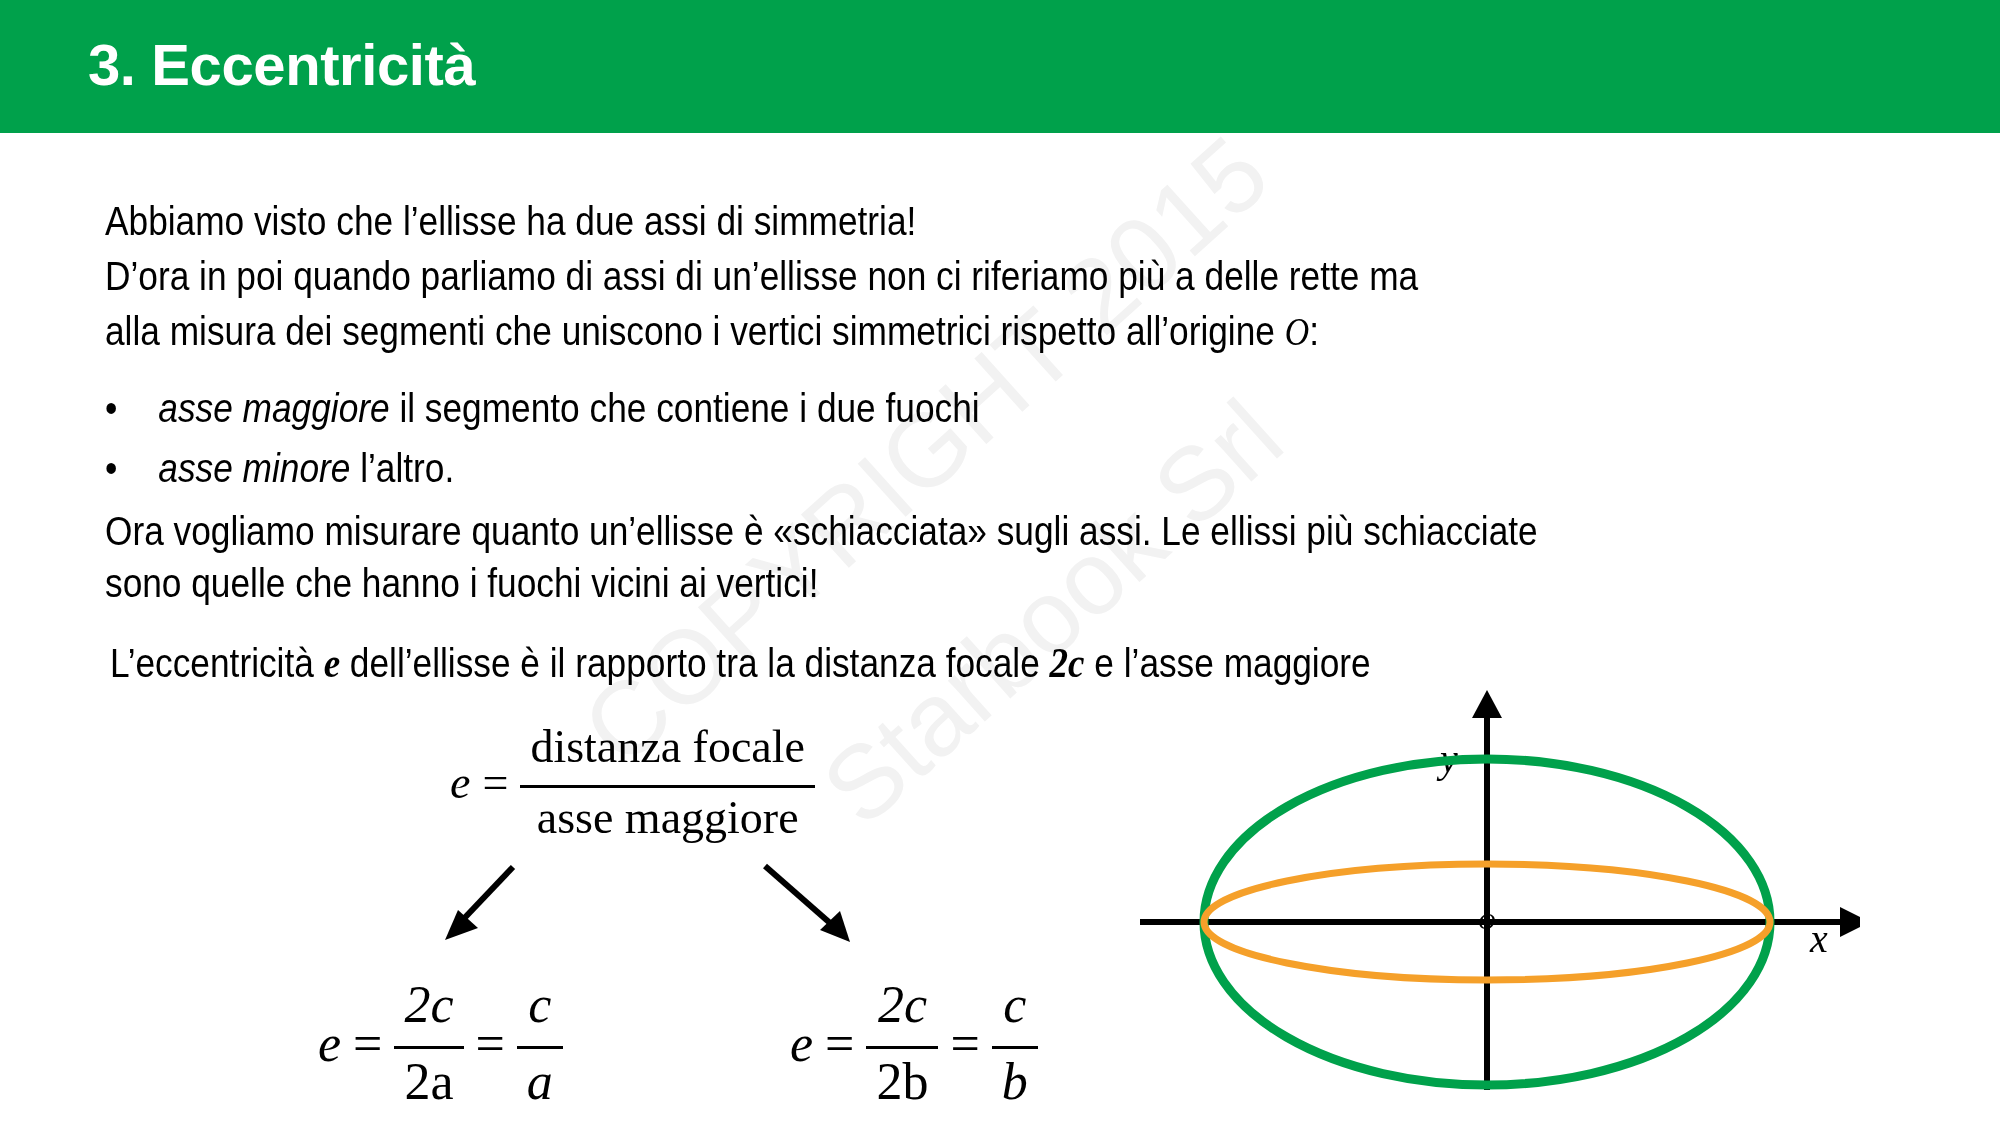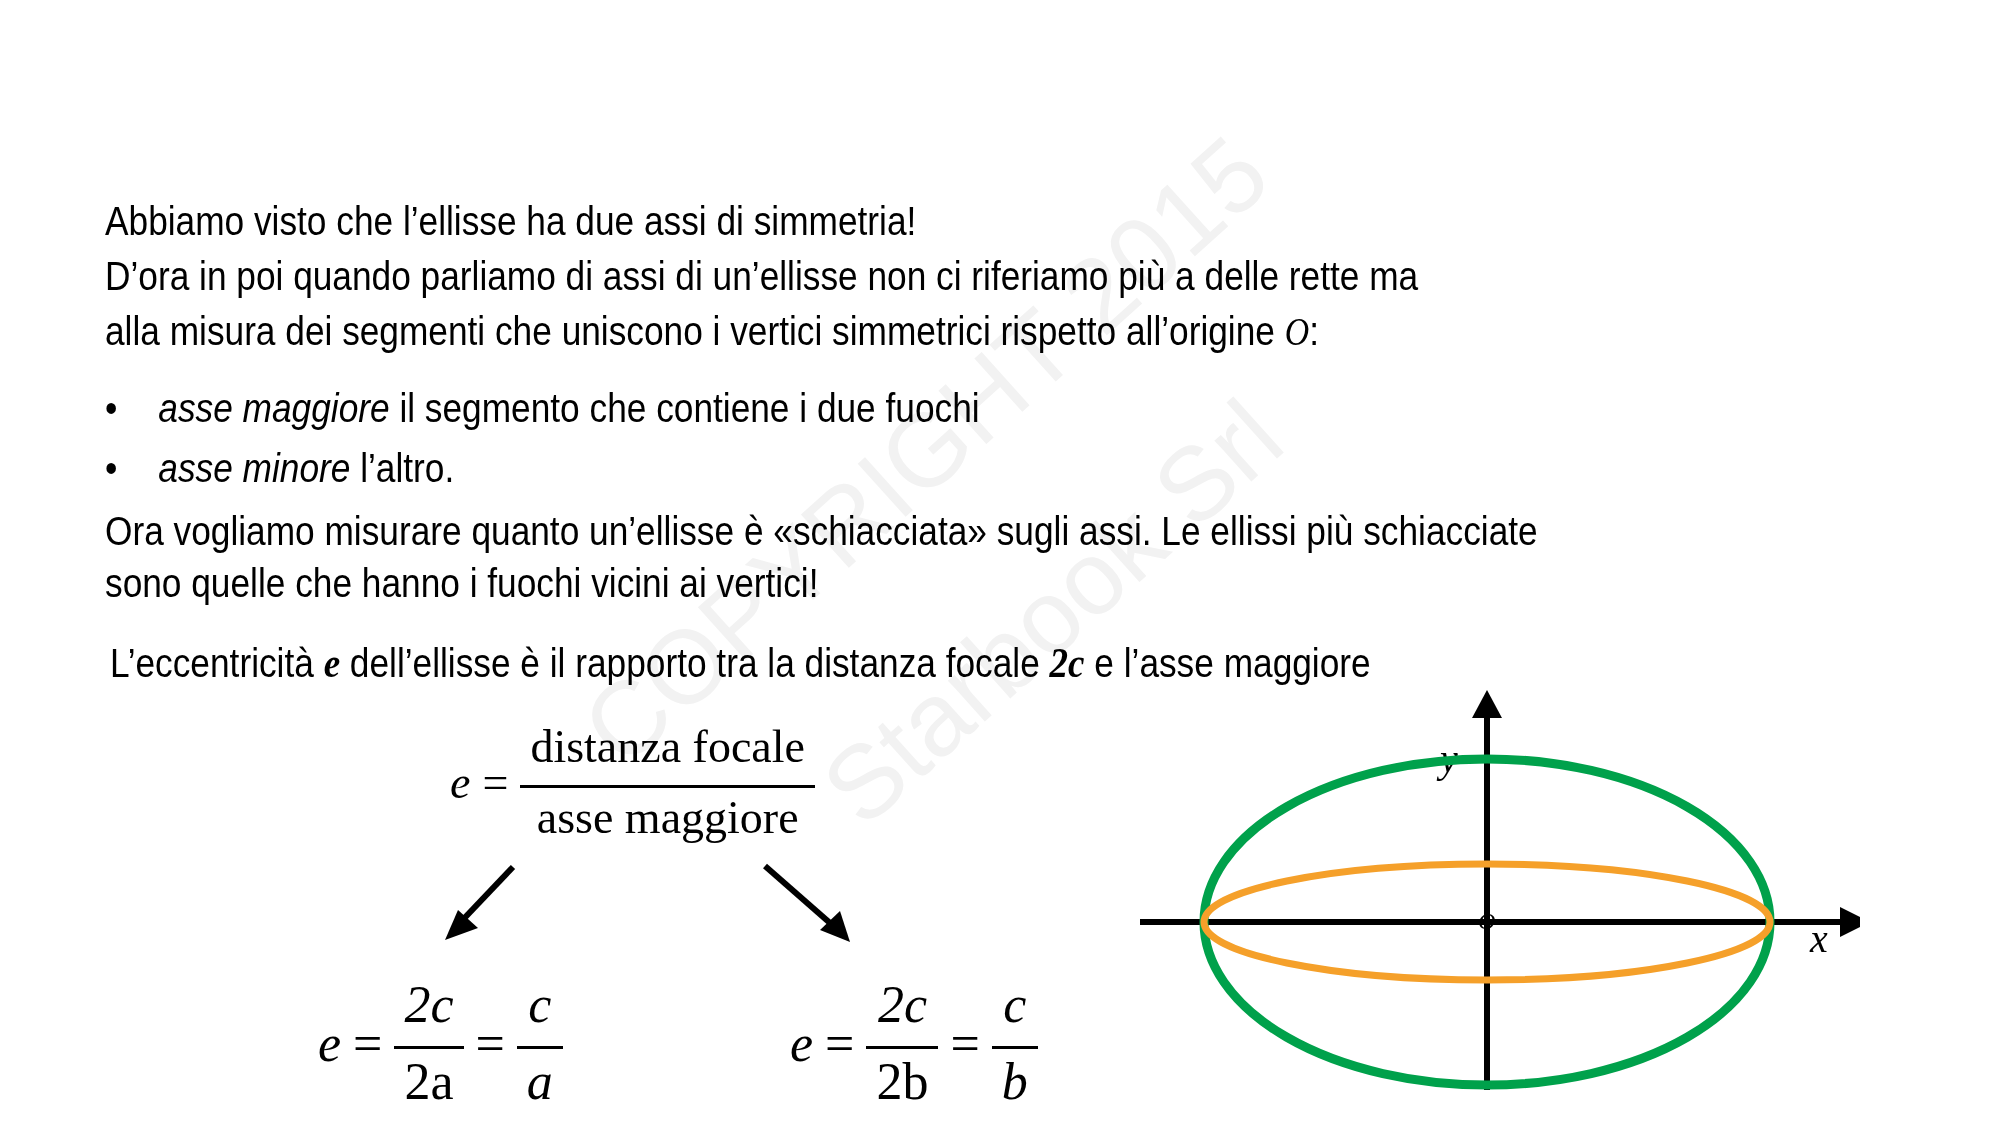--- a/index.html
+++ b/index.html
@@ -202,20 +202,23 @@
 </head>
 <body>
 
 <div id="slide">
 
   <div class="watermark">
     <div class="wm-text wm-1">COPYRIGHT 2015</div>
     <div class="wm-text wm-2">Starbook Srl</div>
   </div>
 
+  <div class="header-band">
+    <div class="header-title">3. Eccentricità</div>
+  </div>
 
   <div class="body-area">
 
     <div class="para p1">Abbiamo visto che l’ellisse ha due assi di simmetria!</div>
 
     <div class="para p2">D’ora in poi quando parliamo di assi di un’ellisse non ci riferiamo più a delle rette ma</div>
 
     <div class="para p3"><span>alla misura dei segmenti che uniscono i vertici simmetrici rispetto all’origine </span><span class="mathit">O</span><span>:</span></div>
 
     <div class="bullet-row b1"><span class="dot">•</span><span class="emph">asse maggiore</span><span> il segmento che contiene i due fuochi</span></div>

